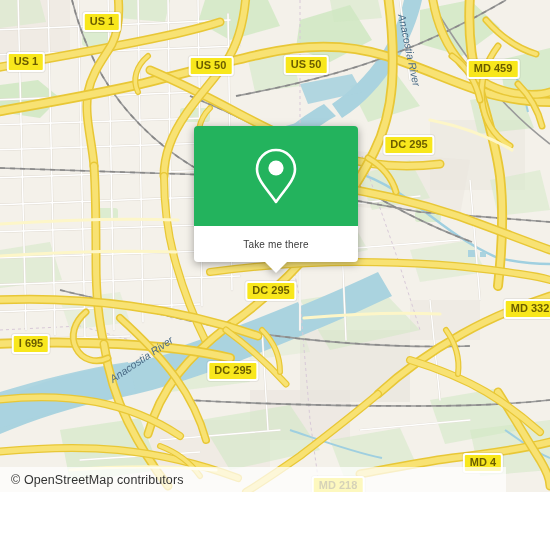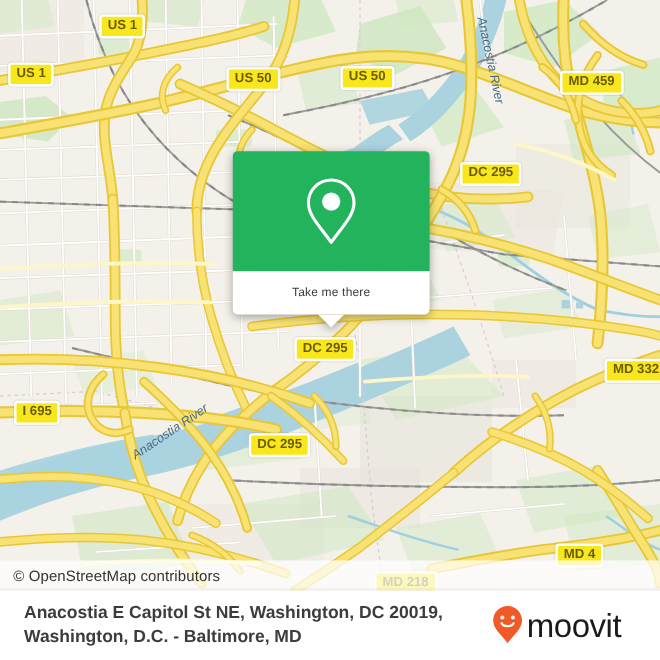--- a/index.html
+++ b/index.html
@@ -9,21 +9,21 @@
     background:#f2efe9;
   }
   .screen{position:relative;width:550px;height:550px;overflow:hidden;background:#fff;}
 
   
   .map{position:absolute;left:0;top:0;width:550px;height:492px;overflow:hidden;background:#f4f1ea;}
   .map svg{display:block;}
 
   
   .attrib{
-    position:absolute;left:0;top:467px;width:550px;height:25px;
+    position:absolute;left:0;top:467px;width:506px;height:25px;
     background:rgba(255,255,255,0.72);
     display:flex;align-items:center;
   }
   .attrib span{
     font-size:12.5px;color:#333;padding-left:11px;letter-spacing:.1px;
   }
 
   
   .callout{
     position:absolute;left:194px;top:126px;width:164px;
@@ -388,33 +388,14 @@
           <circle cx="23" cy="21" r="7.6" fill="#ffffff"></circle>
         </svg>
       </span>
     </div>
     <div class="callout-white">
       <span>Take me there</span>
     </div>
     <div class="callout-tail"></div>
   </div>
 
-  <div class="footer">
-    <div class="footer-text">
-      <div>Anacostia E Capitol St NE, Washington, DC 20019,</div>
-      <div>Washington, D.C. - Baltimore, MD</div>
-    </div>
-    <div class="footer-logo">
-      <svg width="122" height="34" viewBox="0 0 122 34" xmlns="http://www.w3.org/2000/svg">
-        <g>
-          <path d="M13 1 C 6.4 1, 1 6.4, 1 13 C 1 20, 8 25, 13 32 C 18 25, 25 20, 25 13 C 25 6.4, 19.6 1, 13 1 Z" fill="#ef5a28"></path>
-          <circle cx="8.6" cy="10.6" r="1.7" fill="#fff"></circle>
-          <circle cx="17.4" cy="10.6" r="1.7" fill="#fff"></circle>
-          <path d="M8 15.4 C 9.6 18.6, 16.4 18.6, 18 15.4" stroke="#fff" stroke-width="1.9" fill="none" stroke-linecap="round"></path>
-        </g>
-        <g fill="#1a1a1a">
-          <text x="29" y="27" font-family="Liberation Sans, sans-serif" font-size="27.5" font-weight="400" letter-spacing="-0.4">moovit</text>
-        </g>
-      </svg>
-    </div>
-  </div>
 
 </div>
 
 </body></html>

